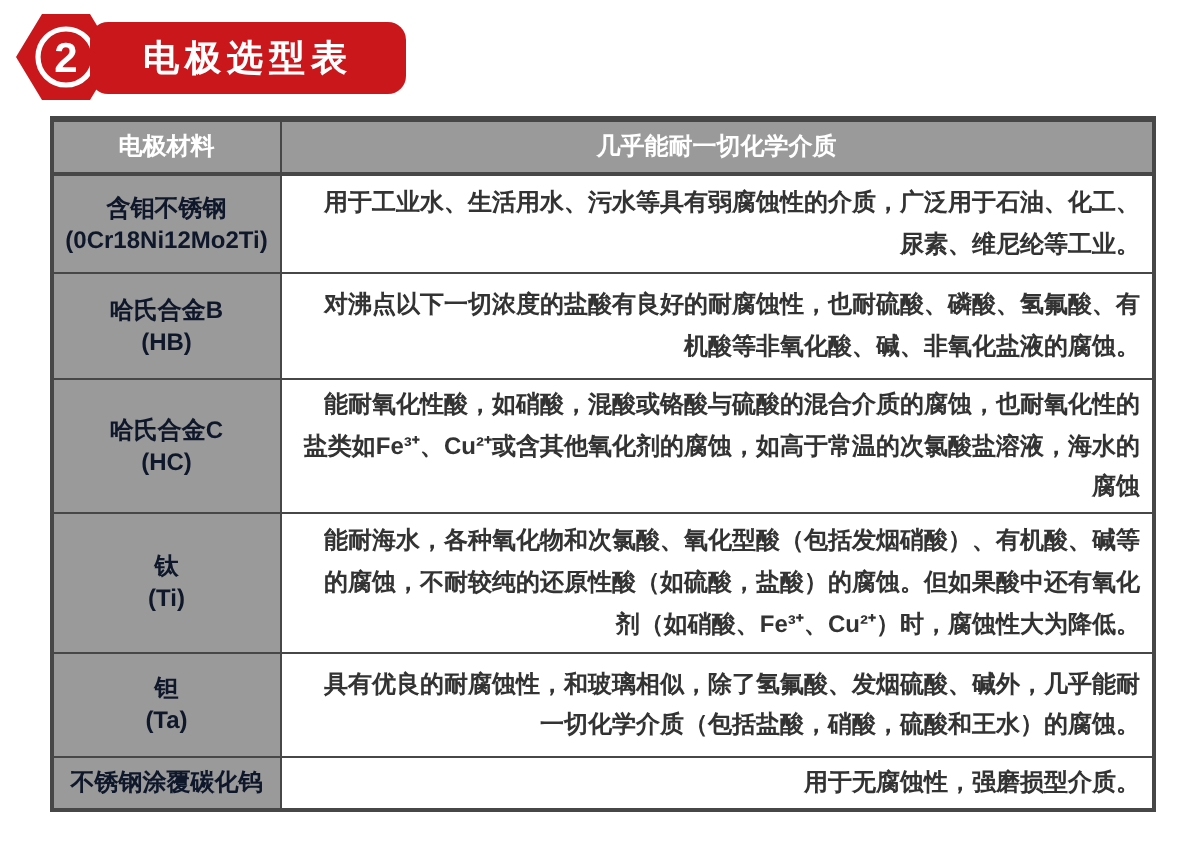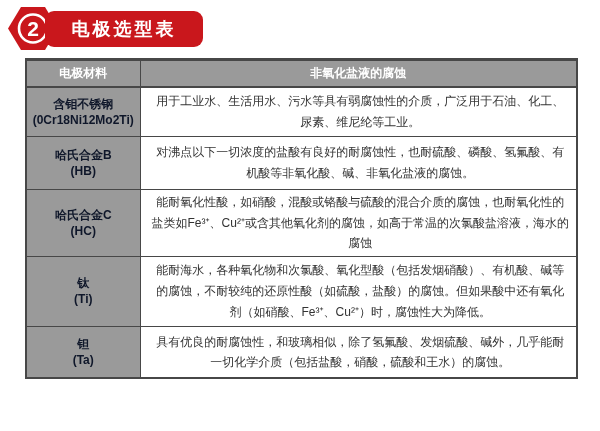--- a/index.html
+++ b/index.html
@@ -59,21 +59,22 @@
     text-align:center;
     line-height:1.35;
     padding:1px 2px;
   }
   td.desc{
     background:#ffffff;
     color:var(--text);
     font-size:12px;
     line-height:1.72;
     padding:2px 6px 2px 10px;
-    text-align:center;
+    text-align:right;
+    font-weight:bold;
   }
   tr.r0{height:50px;}
   tr.r1{height:53px;}
   tr.r2{height:60px;}
   tr.r3{height:70px;}
   tr.r4{height:52px;}
   tr.r5{height:24px;}
   tr.r6{height:22px;}
 </style>
 </head>
@@ -91,21 +92,21 @@
 </div>
 
 <table class="sel">
   <colgroup>
       <col class="c-mat">
       <col>
     </colgroup>
   <tbody>
       <tr class="hdr">
     <th>电极材料</th>
-    <th>非氧化盐液的腐蚀</th>
+    <th>几乎能耐一切化学介质</th>
   </tr>
   <tr class="r0">
     <td class="mat">
       <div>含钼不锈钢</div>
       <div>(0Cr18Ni12Mo2Ti)</div>
     </td>
     <td class="desc">用于工业水、生活用水、污水等具有弱腐蚀性的介质，广泛用于石油、化工、尿素、维尼纶等工业。</td>
   </tr>
   <tr class="r1">
     <td class="mat">
@@ -128,14 +129,21 @@
     </td>
     <td class="desc">能耐海水，各种氧化物和次氯酸、氧化型酸（包括发烟硝酸）、有机酸、碱等的腐蚀，不耐较纯的还原性酸（如硫酸，盐酸）的腐蚀。但如果酸中还有氧化剂（如硝酸、Fe³⁺、Cu²⁺）时，腐蚀性大为降低。</td>
   </tr>
   <tr class="r4">
     <td class="mat">
       <div>钽</div>
       <div>(Ta)</div>
     </td>
     <td class="desc">具有优良的耐腐蚀性，和玻璃相似，除了氢氟酸、发烟硫酸、碱外，几乎能耐一切化学介质（包括盐酸，硝酸，硫酸和王水）的腐蚀。</td>
   </tr>
+  <tr class="r5">
+    <td class="mat">
+      <div>不锈钢涂覆碳化钨</div>
+      <div></div>
+    </td>
+    <td class="desc">用于无腐蚀性，强磨损型介质。</td>
+  </tr>
 </tbody>
   </table>
 
 </body></html>

